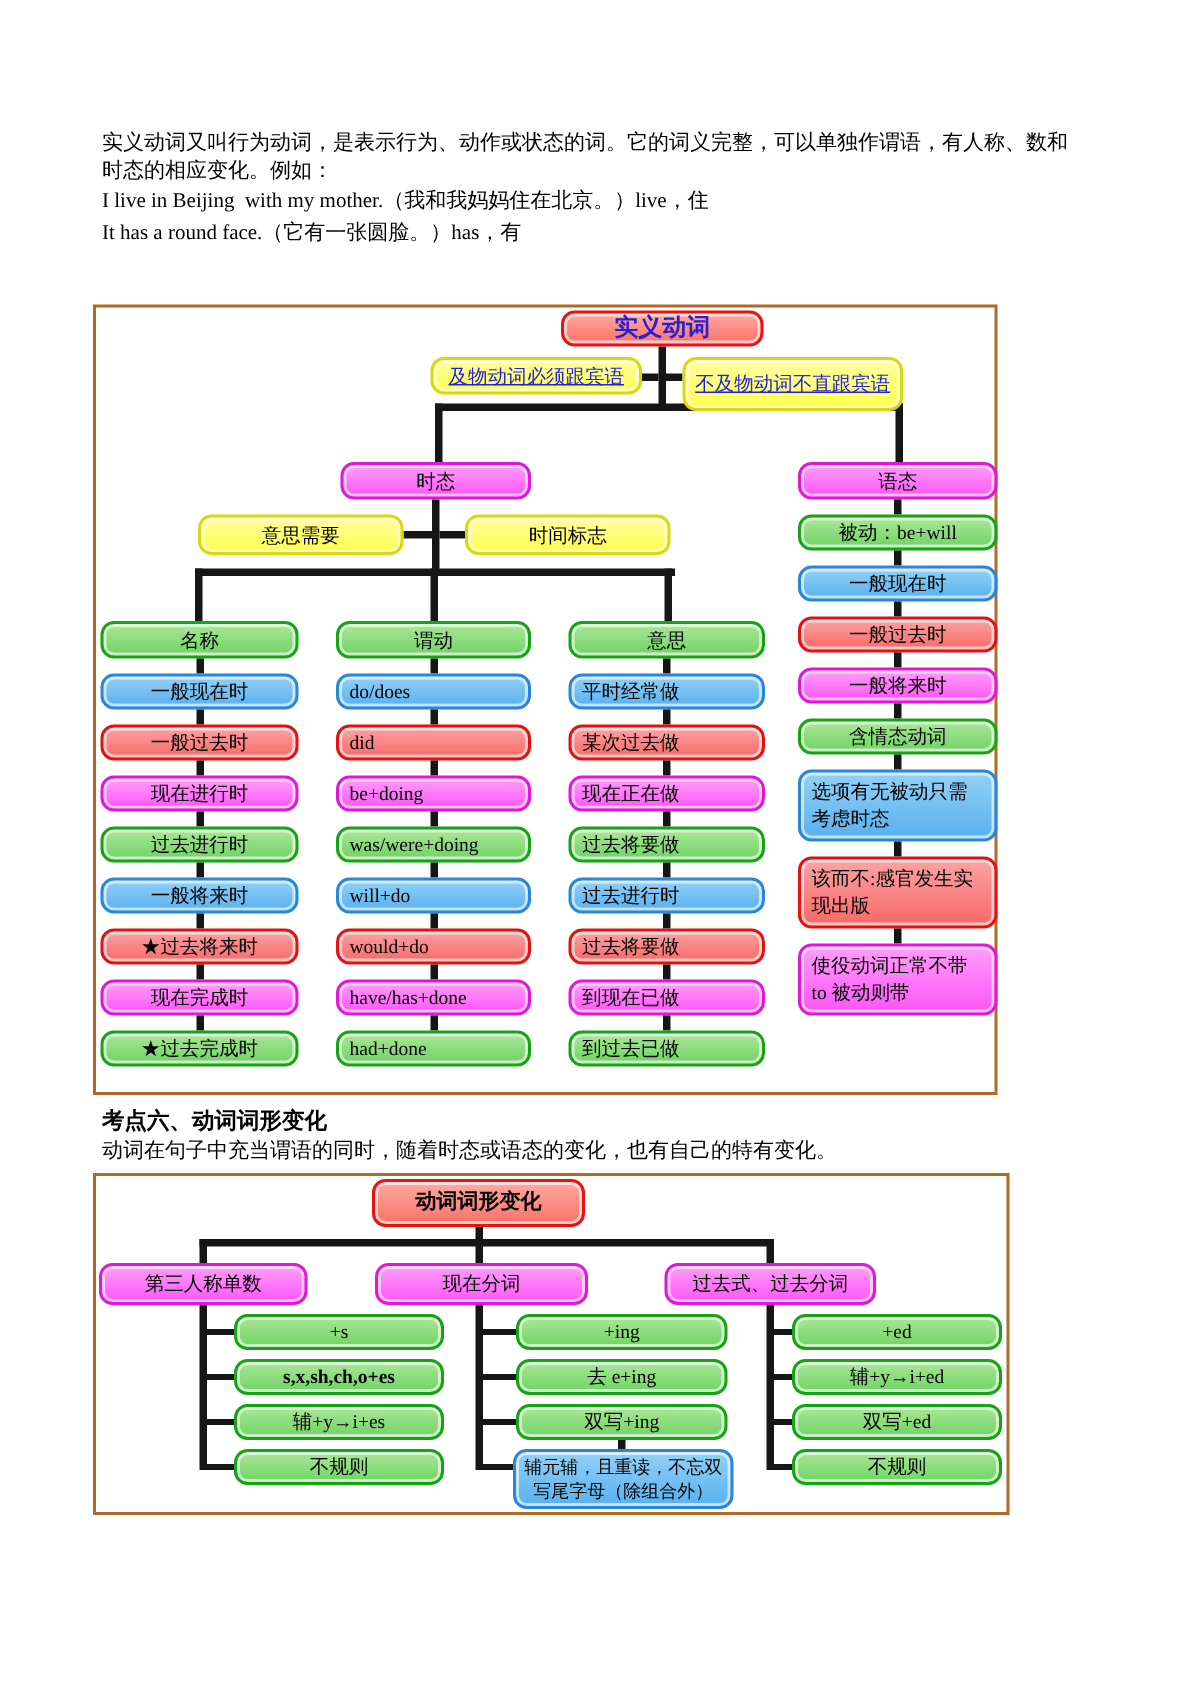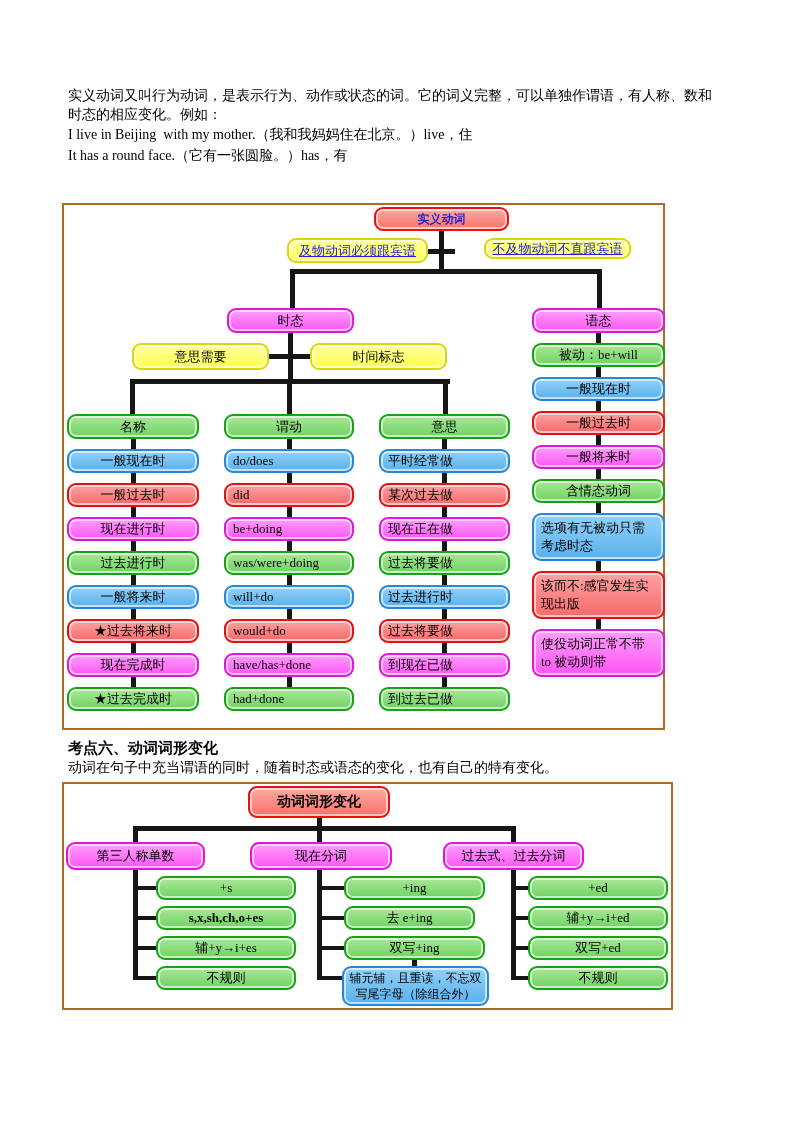--- a/index.html
+++ b/index.html
@@ -23,21 +23,21 @@
   .c-yellow{background:linear-gradient(#ffffa0,#ffff4f);border-color:#d9d90a;}
   .c-rootred{background:linear-gradient(#fdaaa2,#f87168);border-color:#ea1111;}
   .abs{position:absolute;}
   .vcol{position:absolute;display:flex;flex-direction:column;align-items:center;}
   .vcol .box{width:100%;flex:none;}
   .vbar{width:5px;height:10px;background:#161616;flex:none;}
   .hdr{height:25px;}
   .row{height:24px;}
   .ta-left{justify-content:flex-start;padding-left:7px;text-align:left;}
   .tall{min-height:46px;height:auto;padding:4px 7px;line-height:18px;}
-  .root1{font-weight:bold;font-size:12px;color:#2a1fd0;}
+  .root1{font-weight:bold;font-size:16px;color:#2a1fd0;}
   .root2{font-weight:bold;font-size:14px;color:#000;}
   .note-link{color:#2222dd;text-decoration:underline;}
   .d2item{position:absolute;height:24px;}
   .d2note{position:absolute;font-size:12px;line-height:16px;padding:2px 4px;text-align:center;}
 </style>
 </head>
 <body>
 
 <div class="page">
 
@@ -58,21 +58,21 @@
     <div class="line" style="left:224px;top:128px;width:5px;height:48px;"></div>
     <div class="line" style="left:205px;top:149px;width:19px;height:5px;"></div>
     <div class="line" style="left:229px;top:149px;width:17px;height:5px;"></div>
     <div class="line" style="left:66px;top:174px;width:320px;height:5px;"></div>
     <div class="line" style="left:66px;top:174px;width:5px;height:35px;"></div>
     <div class="line" style="left:223px;top:174px;width:5px;height:35px;"></div>
     <div class="line" style="left:379px;top:174px;width:5px;height:35px;"></div>
 
     <div class="box c-rootred root1 abs" style="left:310px;top:2px;width:135px;height:24px;">实义动词</div>
     <div class="box c-yellow note-link abs" style="left:223px;top:33px;width:141px;height:25px;">及物动词必须跟宾语</div>
-    <div class="box c-yellow note-link abs" style="left:391px;top:33px;width:147px;height:21px;margin-left:29px;">不及物动词不直跟宾语</div>
+    <div class="box c-yellow note-link abs" style="left:391px;top:33px;width:147px;height:36px;">不及物动词不直跟宾语</div>
 
     <div class="box c-magenta abs" style="left:163px;top:103px;width:127px;height:25px;">时态</div>
     <div class="box c-yellow abs" style="left:68px;top:138px;width:137px;height:27px;">意思需要</div>
     <div class="box c-yellow abs" style="left:246px;top:138px;width:137px;height:27px;">时间标志</div>
 
     <div class="vcol" style="left:3px;top:209px;width:132px;">
       <div class="box hdr c-green">名称</div>
       <div class="vbar"></div>
       <div class="box row c-blue">一般现在时</div>
       <div class="vbar"></div>
@@ -183,21 +183,21 @@
     <div class="box c-magenta abs" style="left:186px;top:58px;width:142px;height:28px;">现在分词</div>
     <div class="box c-magenta abs" style="left:2px;top:58px;width:139px;height:28px;">第三人称单数</div>
     <div class="box c-magenta abs" style="left:379px;top:58px;width:141px;height:28px;">过去式、过去分词</div>
 
     <div class="box d2item c-green" style="left:92px;top:92px;width:140px;">+s</div>
     <div class="box d2item c-green" style="left:92px;top:122px;width:140px;font-weight:bold;">s,x,sh,ch,o+es</div>
     <div class="box d2item c-green" style="left:92px;top:152px;width:140px;">辅+y→i+es</div>
     <div class="box d2item c-green" style="left:92px;top:182px;width:140px;">不规则</div>
 
     <div class="box d2item c-green" style="left:280px;top:92px;width:141px;">+ing</div>
-    <div class="box d2item c-green" style="left:280px;top:122px;width:131px;">去 e+ing</div>
+    <div class="box d2item c-green" style="left:280px;top:122px;width:141px;">去 e+ing</div>
     <div class="box d2item c-green" style="left:280px;top:152px;width:141px;">双写+ing</div>
     <div class="box d2note c-blue" style="left:278px;top:182px;width:147px;height:40px;">辅元辅，且重读，不忘双写尾字母（除组合外）</div>
 
     <div class="box d2item c-green" style="left:464px;top:92px;width:140px;">+ed</div>
     <div class="box d2item c-green" style="left:464px;top:122px;width:140px;">辅+y→i+ed</div>
     <div class="box d2item c-green" style="left:464px;top:152px;width:140px;">双写+ed</div>
     <div class="box d2item c-green" style="left:464px;top:182px;width:140px;">不规则</div>
   </div>
 
 </div>

